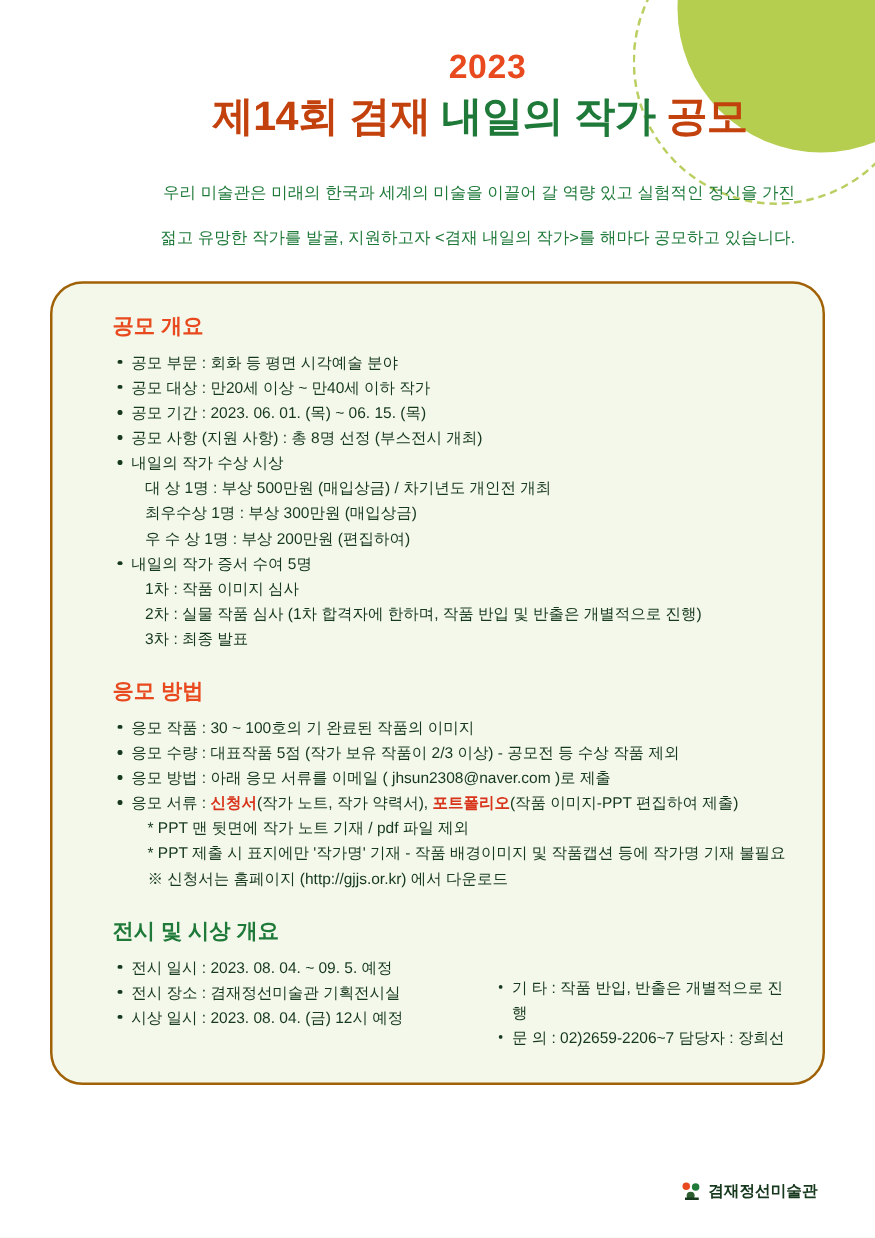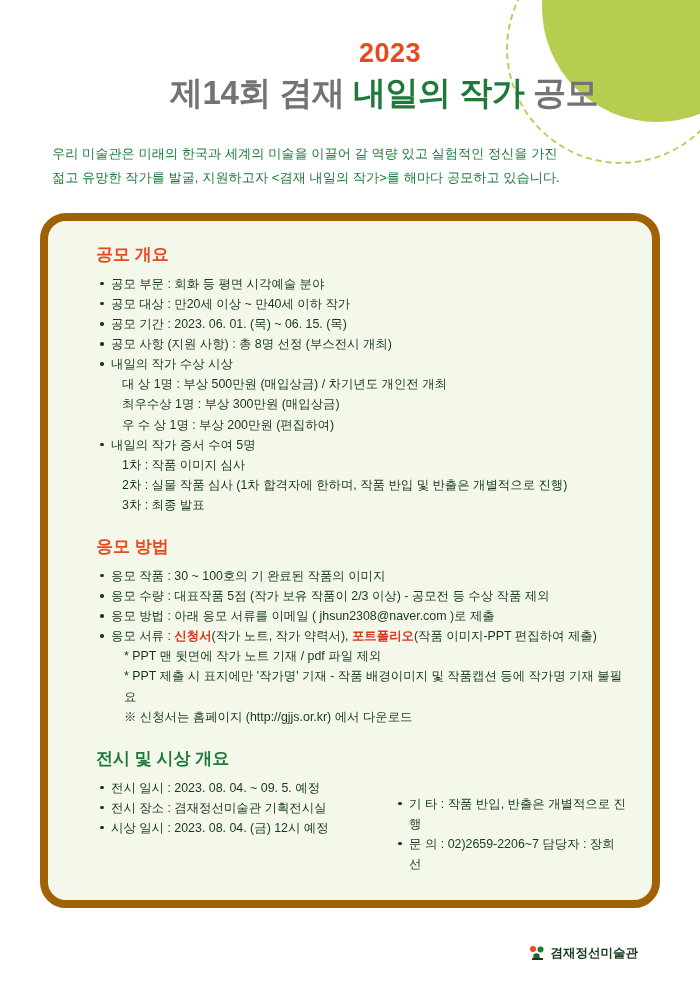--- a/index.html
+++ b/index.html
@@ -49,38 +49,38 @@
     letter-spacing: 0.5px;
     margin: 0 0 2px 22px;
   }
   .main-title {
     font-size: 33px;
     font-weight: bold;
     color: #1f7a3a;
     margin: 0 0 0 10px;
     letter-spacing: -0.5px;
   }
-  .main-title .dark { color: #737373; }
+  .main-title .dark { color: #c2410c; }
 
   .intro {
     position: relative;
     z-index: 3;
     margin: 26px 52px 0 52px;
     font-size: 13.2px;
     line-height: 1.85;
     color: #1f7a3a;
   }
-  .intro p { margin: 0; }
+  .intro p { margin: 12px; text-align: right; }
 
   
   .panel {
     position: relative;
     z-index: 3;
     margin: 22px 40px 0 40px;
-    border: 8px solid #a16207;
+    border: 2px solid #a16207;
     border-radius: 26px;
     background: #f3f8ea;
     padding: 22px 26px 26px 26px;
     min-height: 640px;
   }
 
   .sec-title {
     font-size: 17px;
     font-weight: bold;
     color: #e8491f;
@@ -125,21 +125,21 @@
   .two-col {
     display: flex;
     gap: 0;
   }
   .two-col .col-left { width: 54%; }
   .two-col .col-right { width: 46%; padding-top: 16px; }
 
   
   .footer {
     position: absolute;
-    right: 62px;
+    right: 46px;
     bottom: 28px;
     z-index: 4;
     display: flex;
     align-items: center;
     gap: 5px;
   }
   .footer-mark {
     width: 17px;
     height: 17px;
     position: relative;

